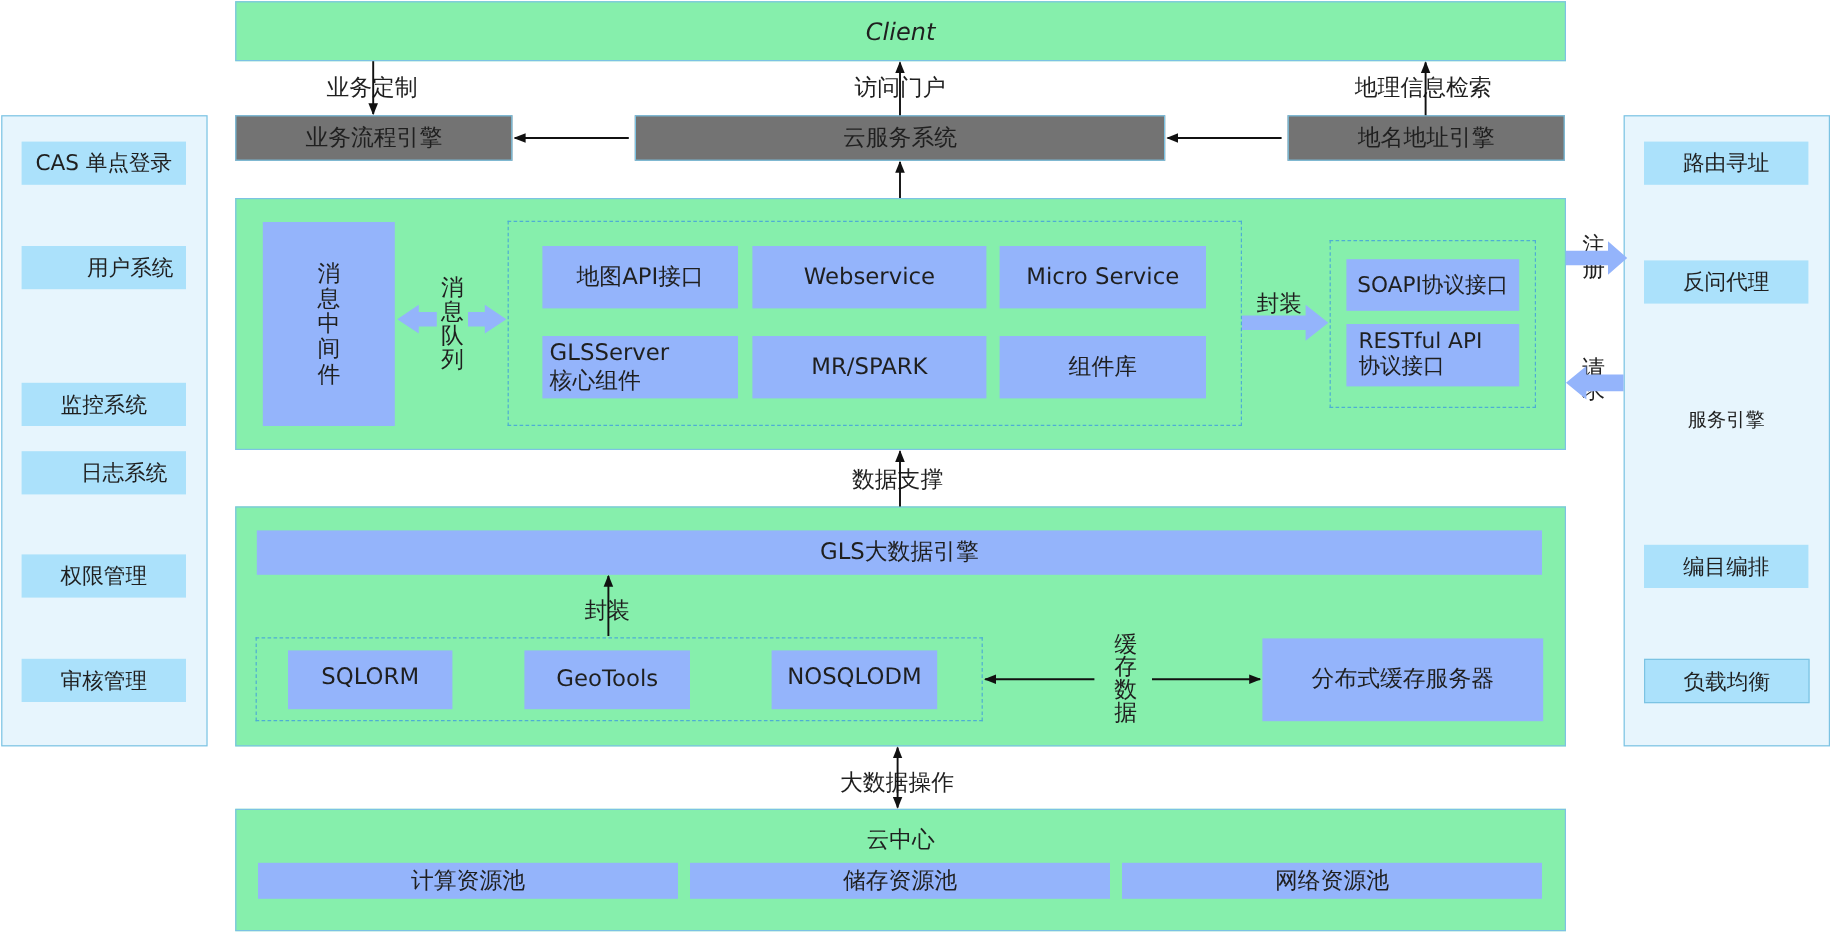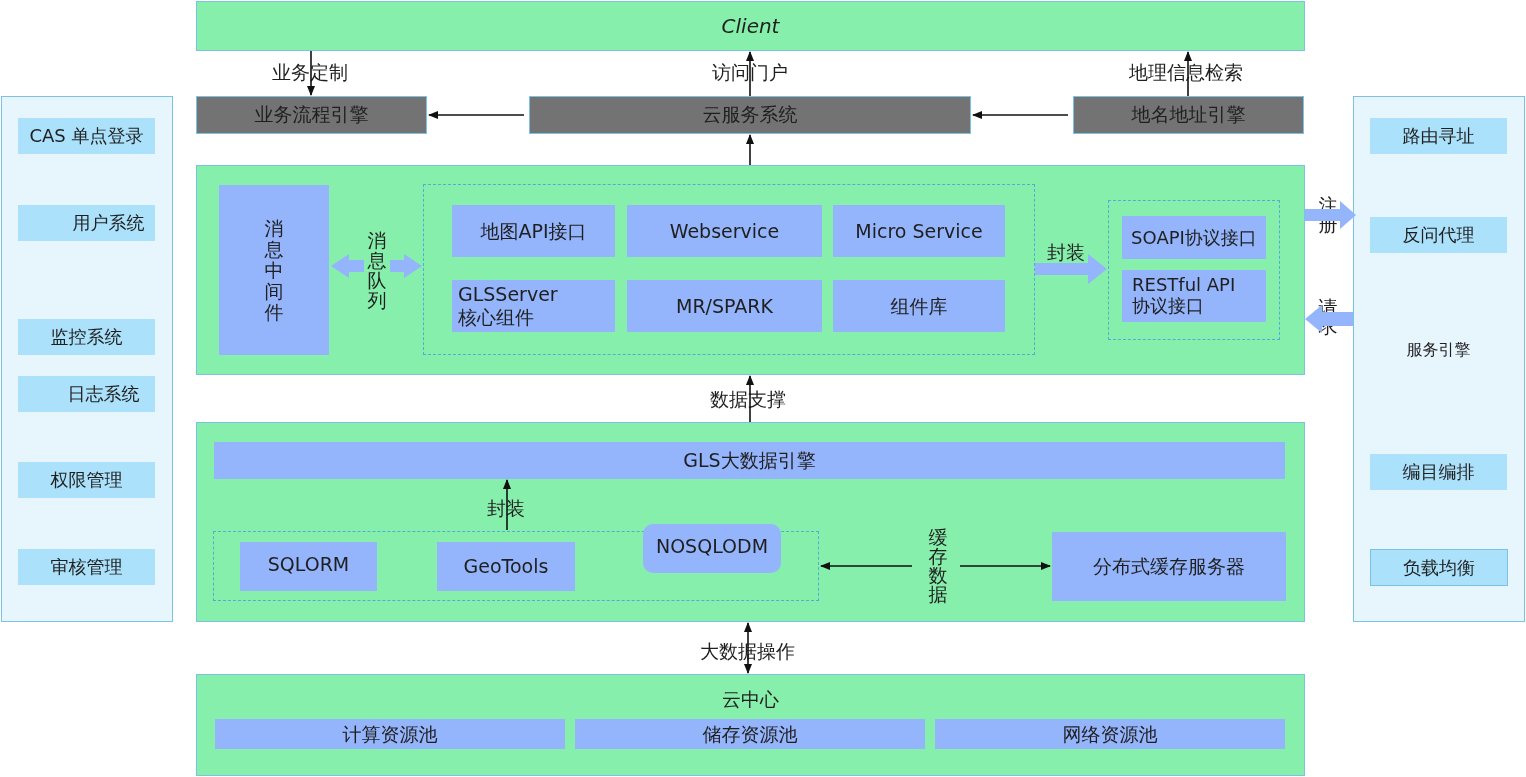--- a/index.html
+++ b/index.html
@@ -88,21 +88,21 @@
 
 <span class="abs lbl" style="left:487px;top:496px;">封装</span>
 
 <div class="abs dash" style="left:213px;top:531px;width:606px;height:70px;"></div>
 <div class="abs pblue" style="left:240px;top:542px;width:137px;height:49px;">
   <span style="margin-top:-4px;">SQLORM</span>
 </div>
 <div class="abs pblue" style="left:437px;top:542px;width:138px;height:49px;">
   <span>GeoTools</span>
 </div>
-<div class="abs pblue" style="left:643px;top:524px;width:138px;height:49px;border-radius:10px;">
+<div class="abs pblue" style="left:643px;top:542px;width:138px;height:49px;">
   <span style="margin-top:-4px;">NOSQLODM</span>
 </div>
 
 <span class="abs vtext" style="left:927px;top:528px;line-height:19px;">缓<br>存<br>数<br>据</span>
 
 <div class="abs pblue" style="left:1052px;top:532px;width:234px;height:69px;">
   <span>分布式缓存服务器</span>
 </div>
 
 <span class="abs lbl" style="left:700px;top:639px;">大数据操作</span>

